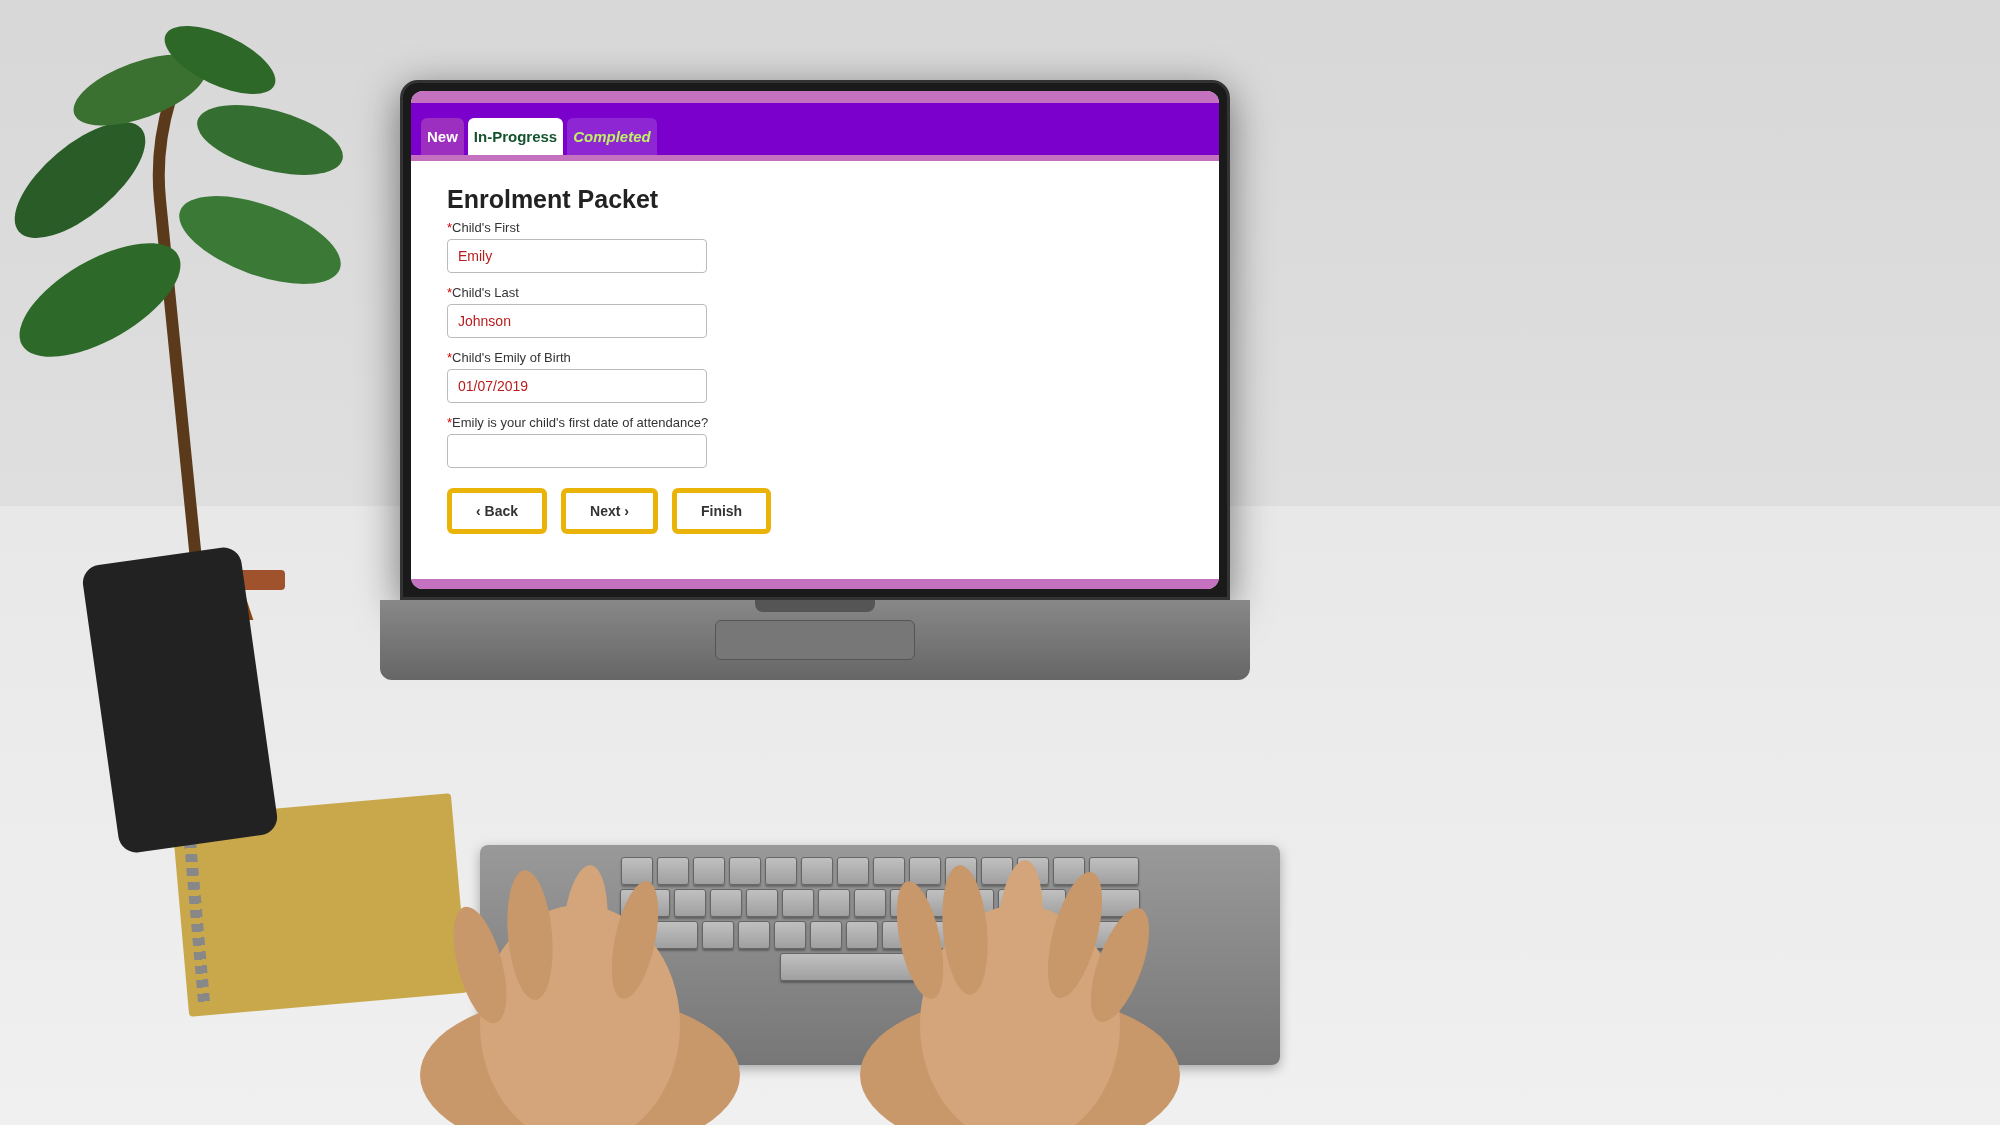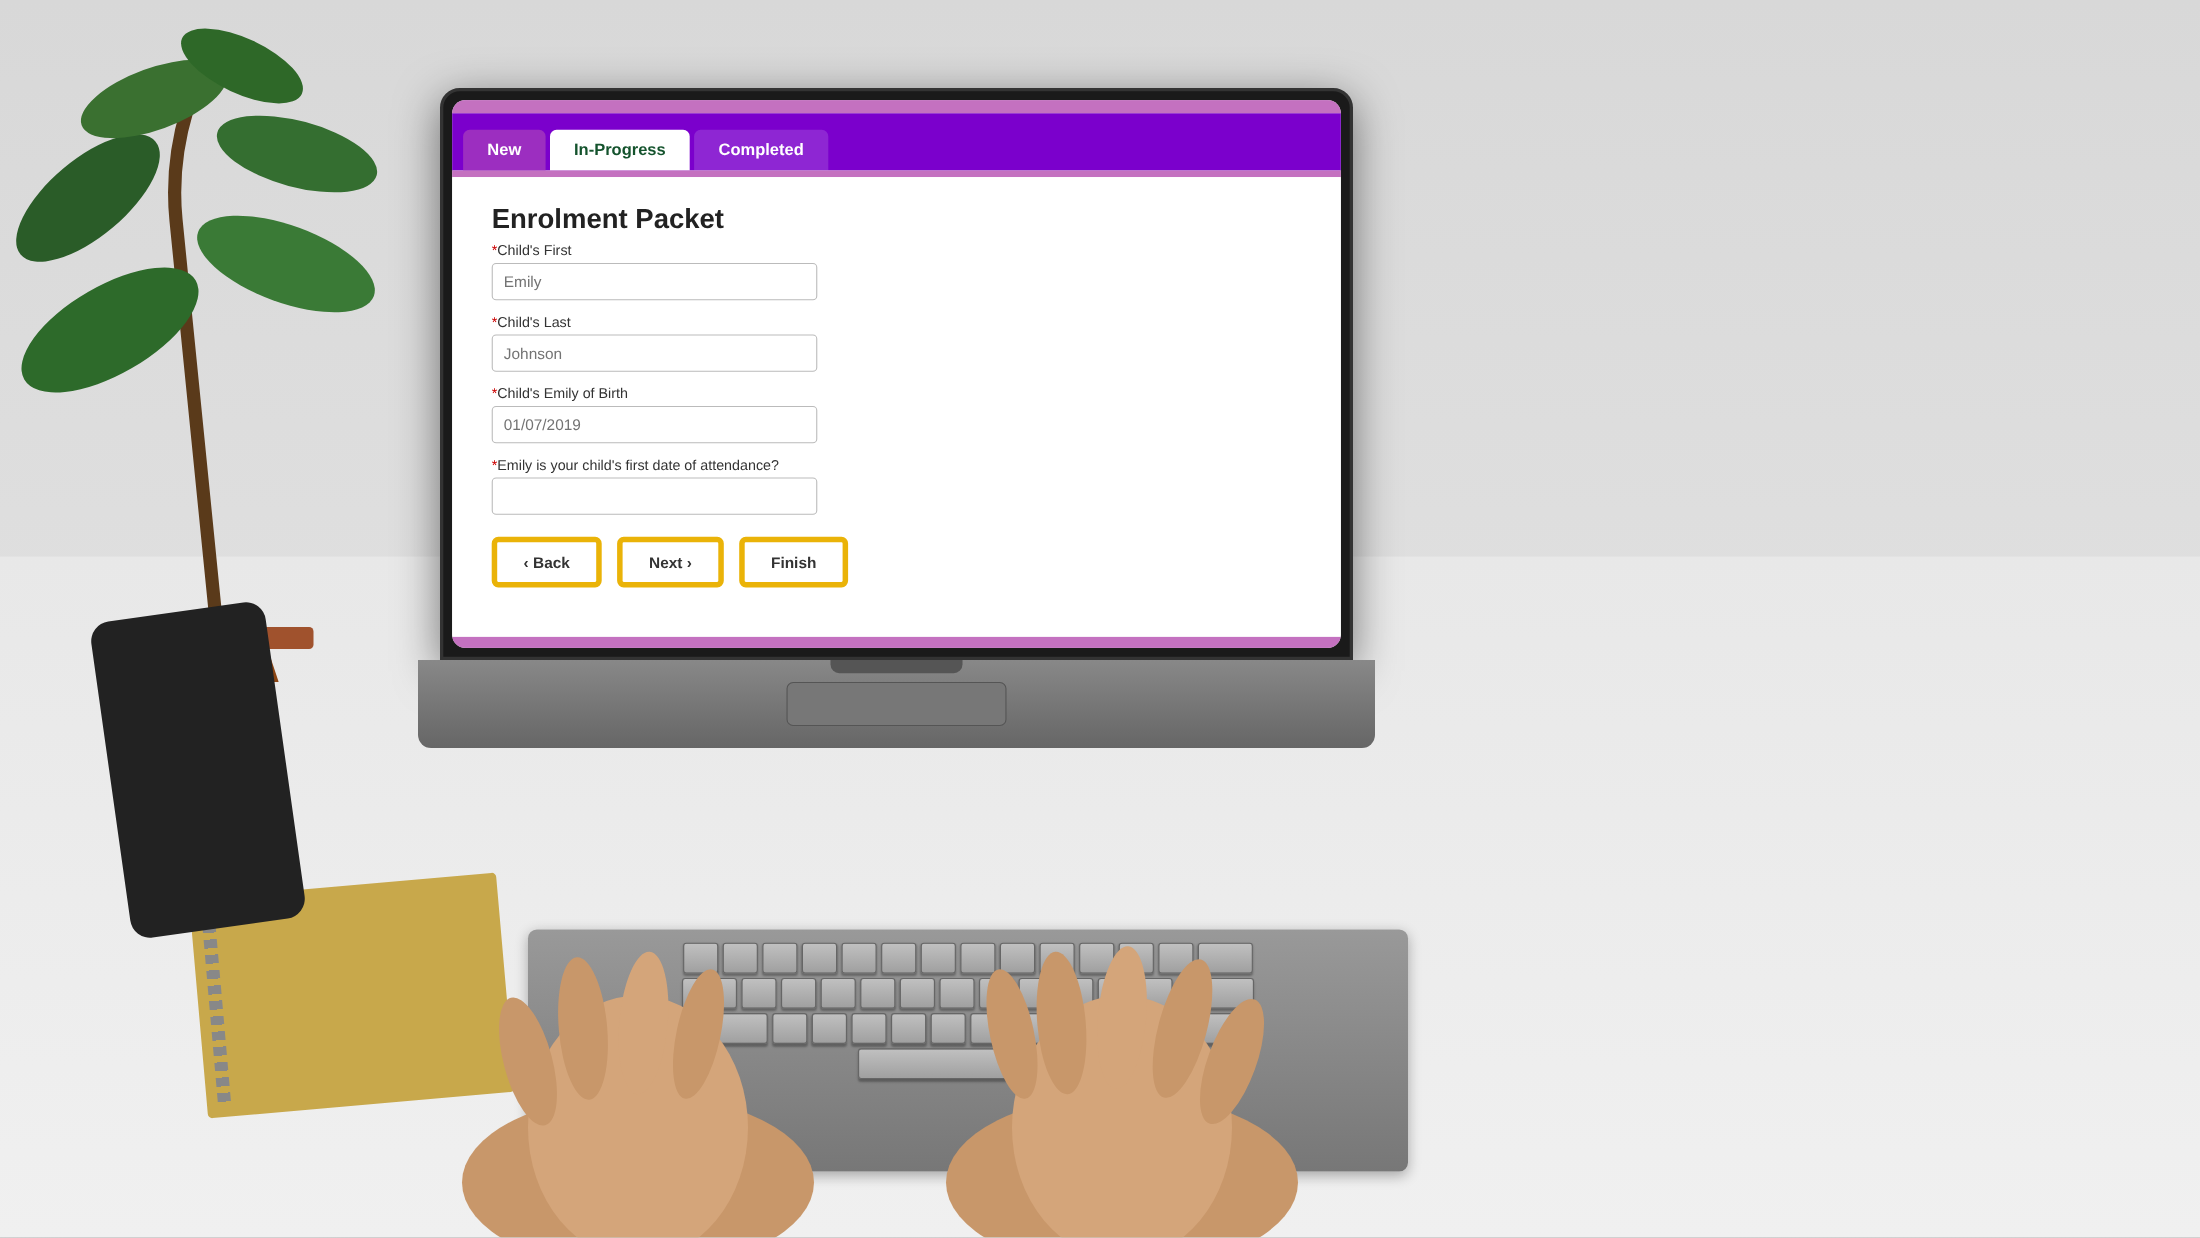--- a/index.html
+++ b/index.html
@@ -176,41 +176,42 @@
     
     .tab-bar {
       background: #7b00cc;
       display: flex;
       align-items: flex-end;
       padding: 0 0 0 10px;
       height: 52px;
     }
 
     .tab {
-      padding: 10px 22px;
+      padding: 10px 6px;
       font-size: 15px;
       font-weight: 600;
       cursor: pointer;
       border-radius: 6px 6px 0 0;
       margin-right: 4px;
     }
 
     .tab-new {
       background: #9c2ec0;
       color: #fff;
     }
 
     .tab-inprogress {
       background: #fff;
       color: #14532d;
     }
 
     .tab-completed {
       background: rgba(255,255,255,0.15);
-      color: #ffffff;
+      color: #bef264;
+      font-style: italic;
     }
 
     
     .tab-bottom-accent {
       height: 6px;
       background: #c471c0;
     }
 
     
     .form-area {
@@ -244,27 +245,27 @@
       font-weight: 400;
       color: #333;
       margin-bottom: 4px;
     }
 
     .field-label .required {
       color: #cc0000;
     }
 
     .field-input {
-      width: 296px;
+      width: 260px;
       padding: 8px 10px;
       font-size: 14px;
       border: 1px solid #bbb;
       border-radius: 4px;
       background: #fff;
-      color: #737373;
+      color: #b91c1c;
       outline: none;
     }
 
     
     .button-row {
       display: flex;
       gap: 14px;
       margin-top: 20px;
       align-items: center;
     }

